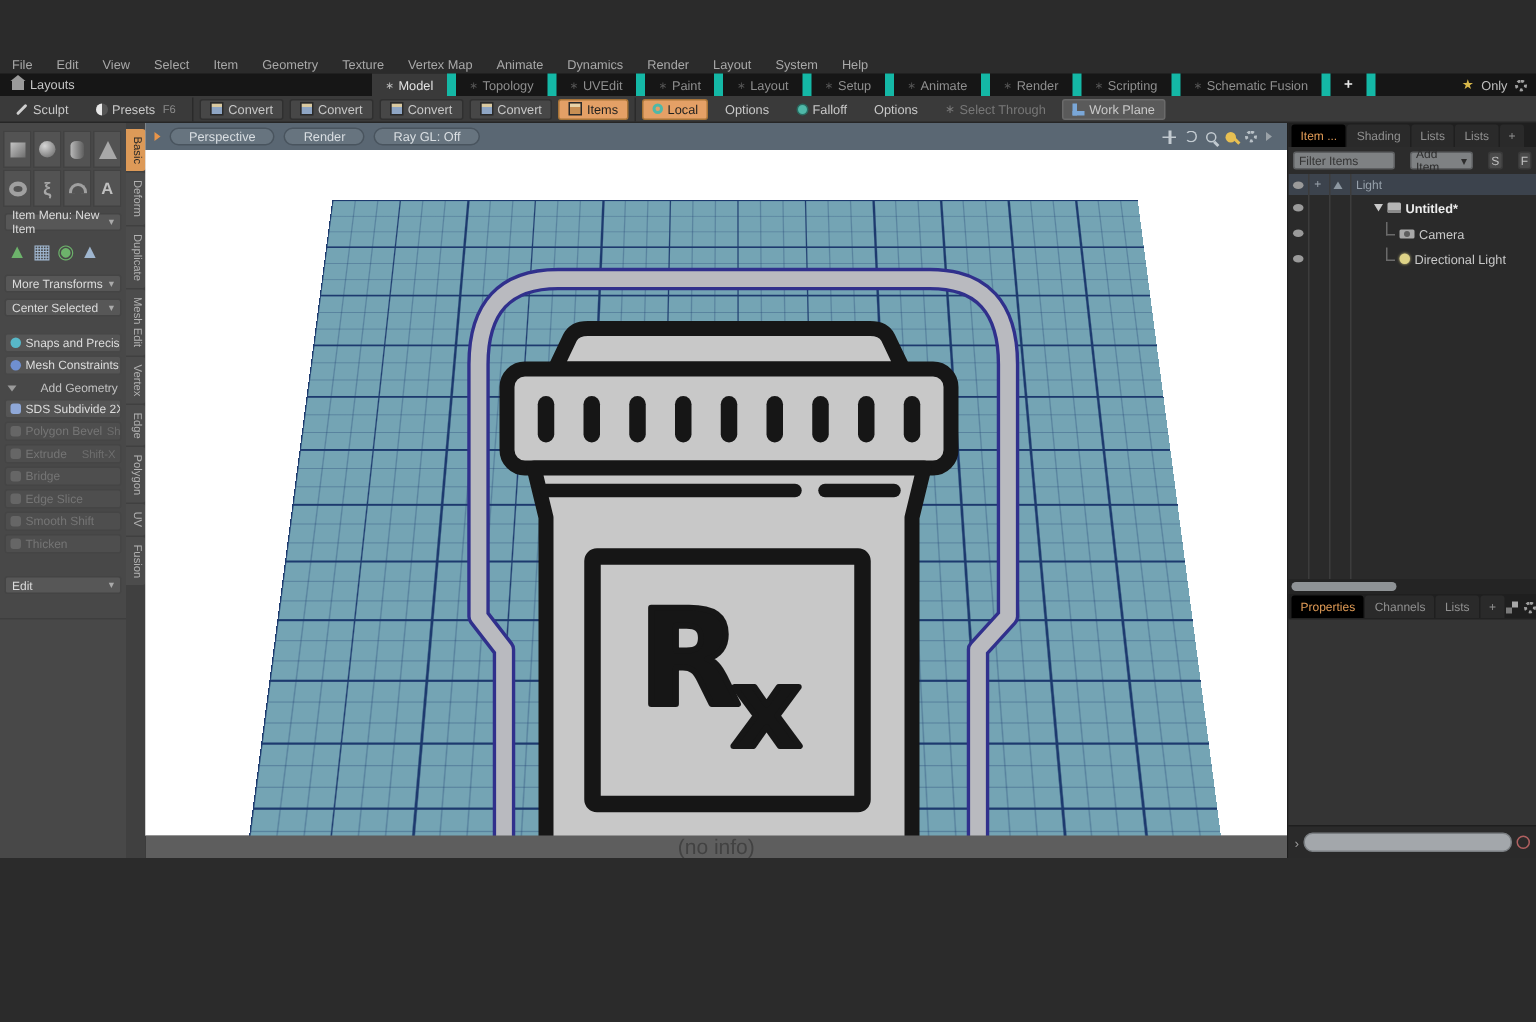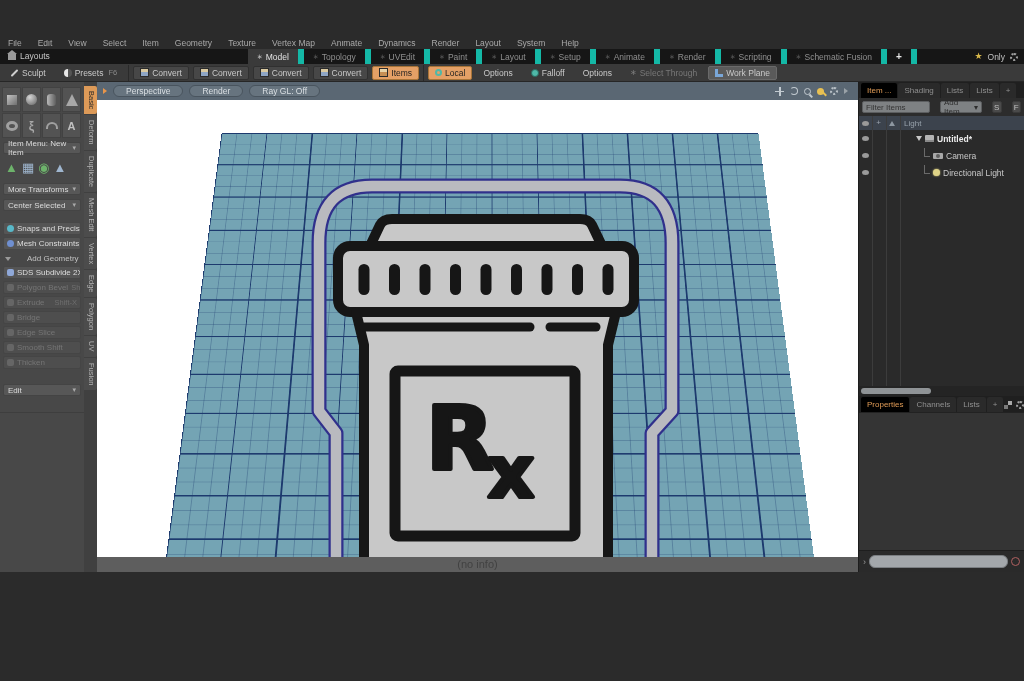--- a/index.html
+++ b/index.html
@@ -119,21 +119,21 @@
     background-image:
       repeating-linear-gradient(0deg,#1d3a6e 0 1.5px,transparent 1.5px 57px),
       repeating-linear-gradient(90deg,#1d3a6e 0 1.5px,transparent 1.5px 57px),
       repeating-linear-gradient(0deg,rgba(28,58,110,0.32) 0 1px,transparent 1px 19px),
       repeating-linear-gradient(90deg,rgba(28,58,110,0.32) 0 1px,transparent 1px 19px);
     transform:perspective(1500px) rotateX(30deg); transform-origin:50% 100%; }
   .model-svg { position:absolute; left:203px; top:73px; }
 
   
   .statusbar { position:absolute; left:97px; width:761px; height:15px; bottom:0; background:#5e5e5e;
-    text-align:center; font-size:11px; color:#424242; line-height:15px; }
+    text-align:center; font-size:14px; color:#424242; line-height:15px; }
 
   
   .rightpanel { position:absolute; left:858px; top:42px; right:0; bottom:0; background:#303030;
     display:flex; flex-direction:column; border-left:1px solid #1d1d1d; }
   .rp-tabs { height:16px; background:#1f1f1f; display:flex; align-items:stretch; gap:1px; padding:1px 2px 0; }
   .rp-tab { display:flex; align-items:center; padding:0 6px; font-size:8px; color:#909090;
     background:#2a2a2a; border-radius:2px 2px 0 0; white-space:nowrap; }
   .rp-tab.active { background:#000000; color:#e09b56; }
   .rp-icons { margin-left:auto; display:flex; align-items:center; gap:4px; padding-right:2px; }
   .icon-pop { position:relative; width:8px; height:8px; }

